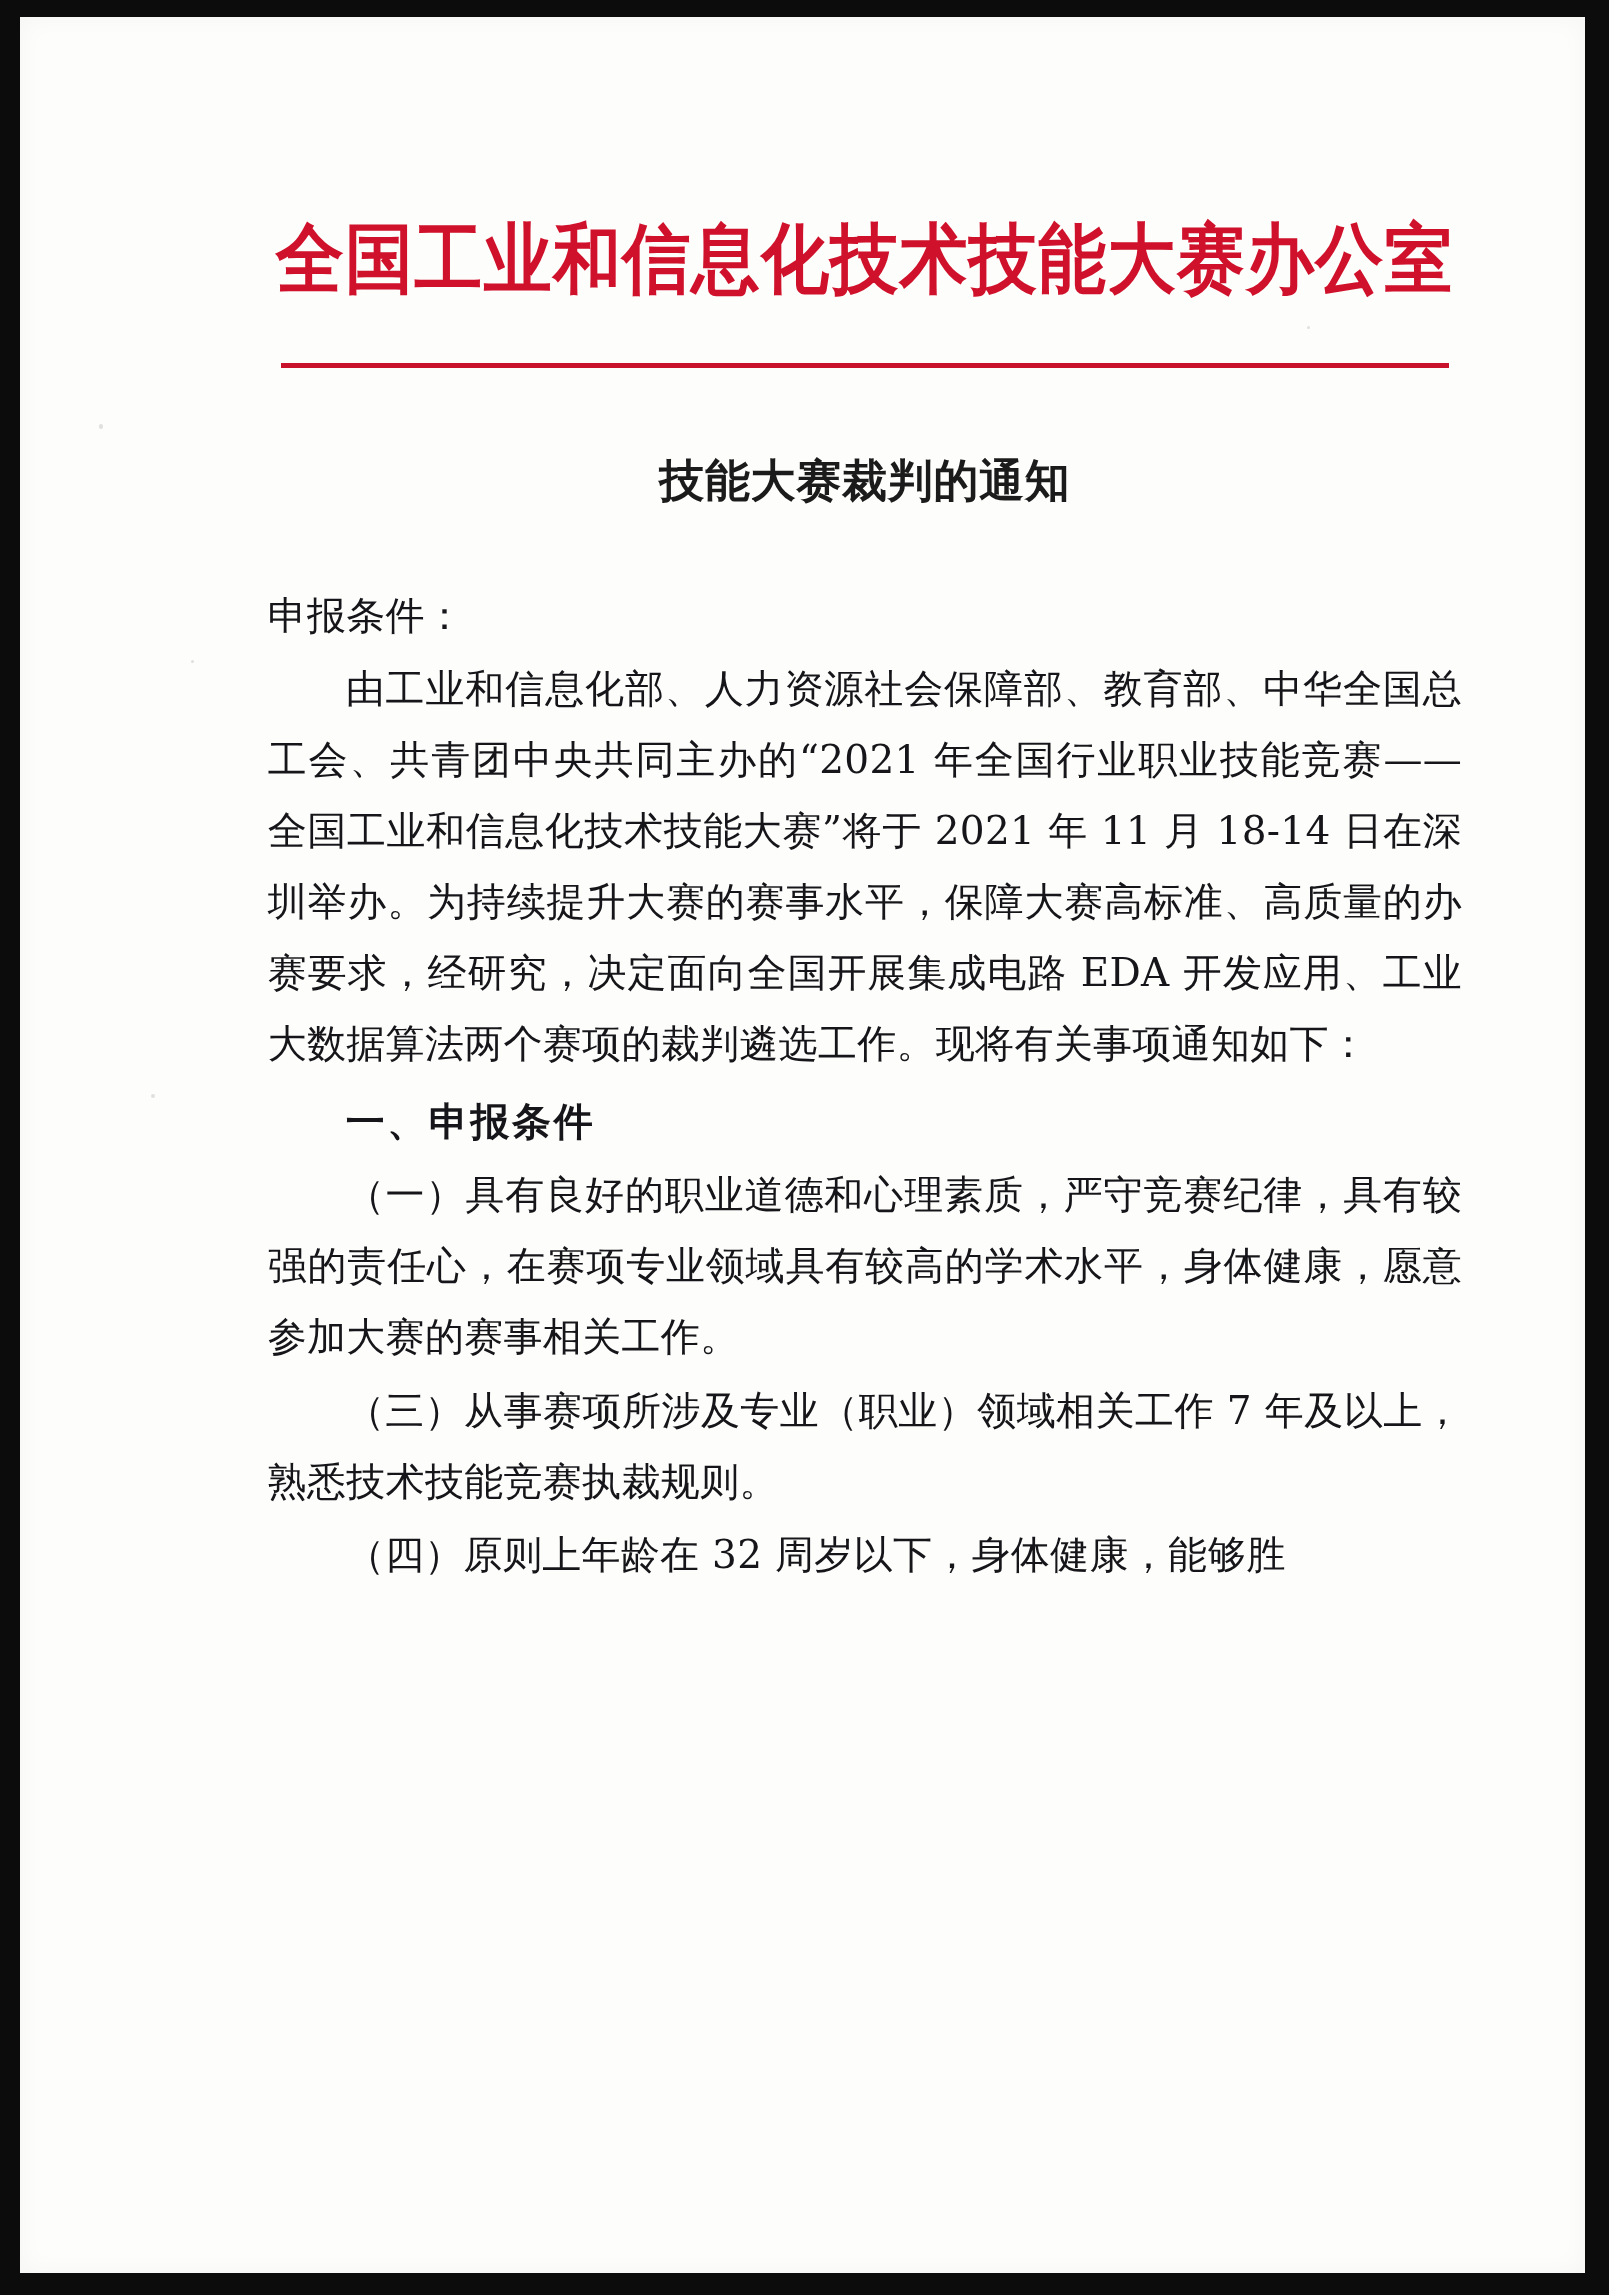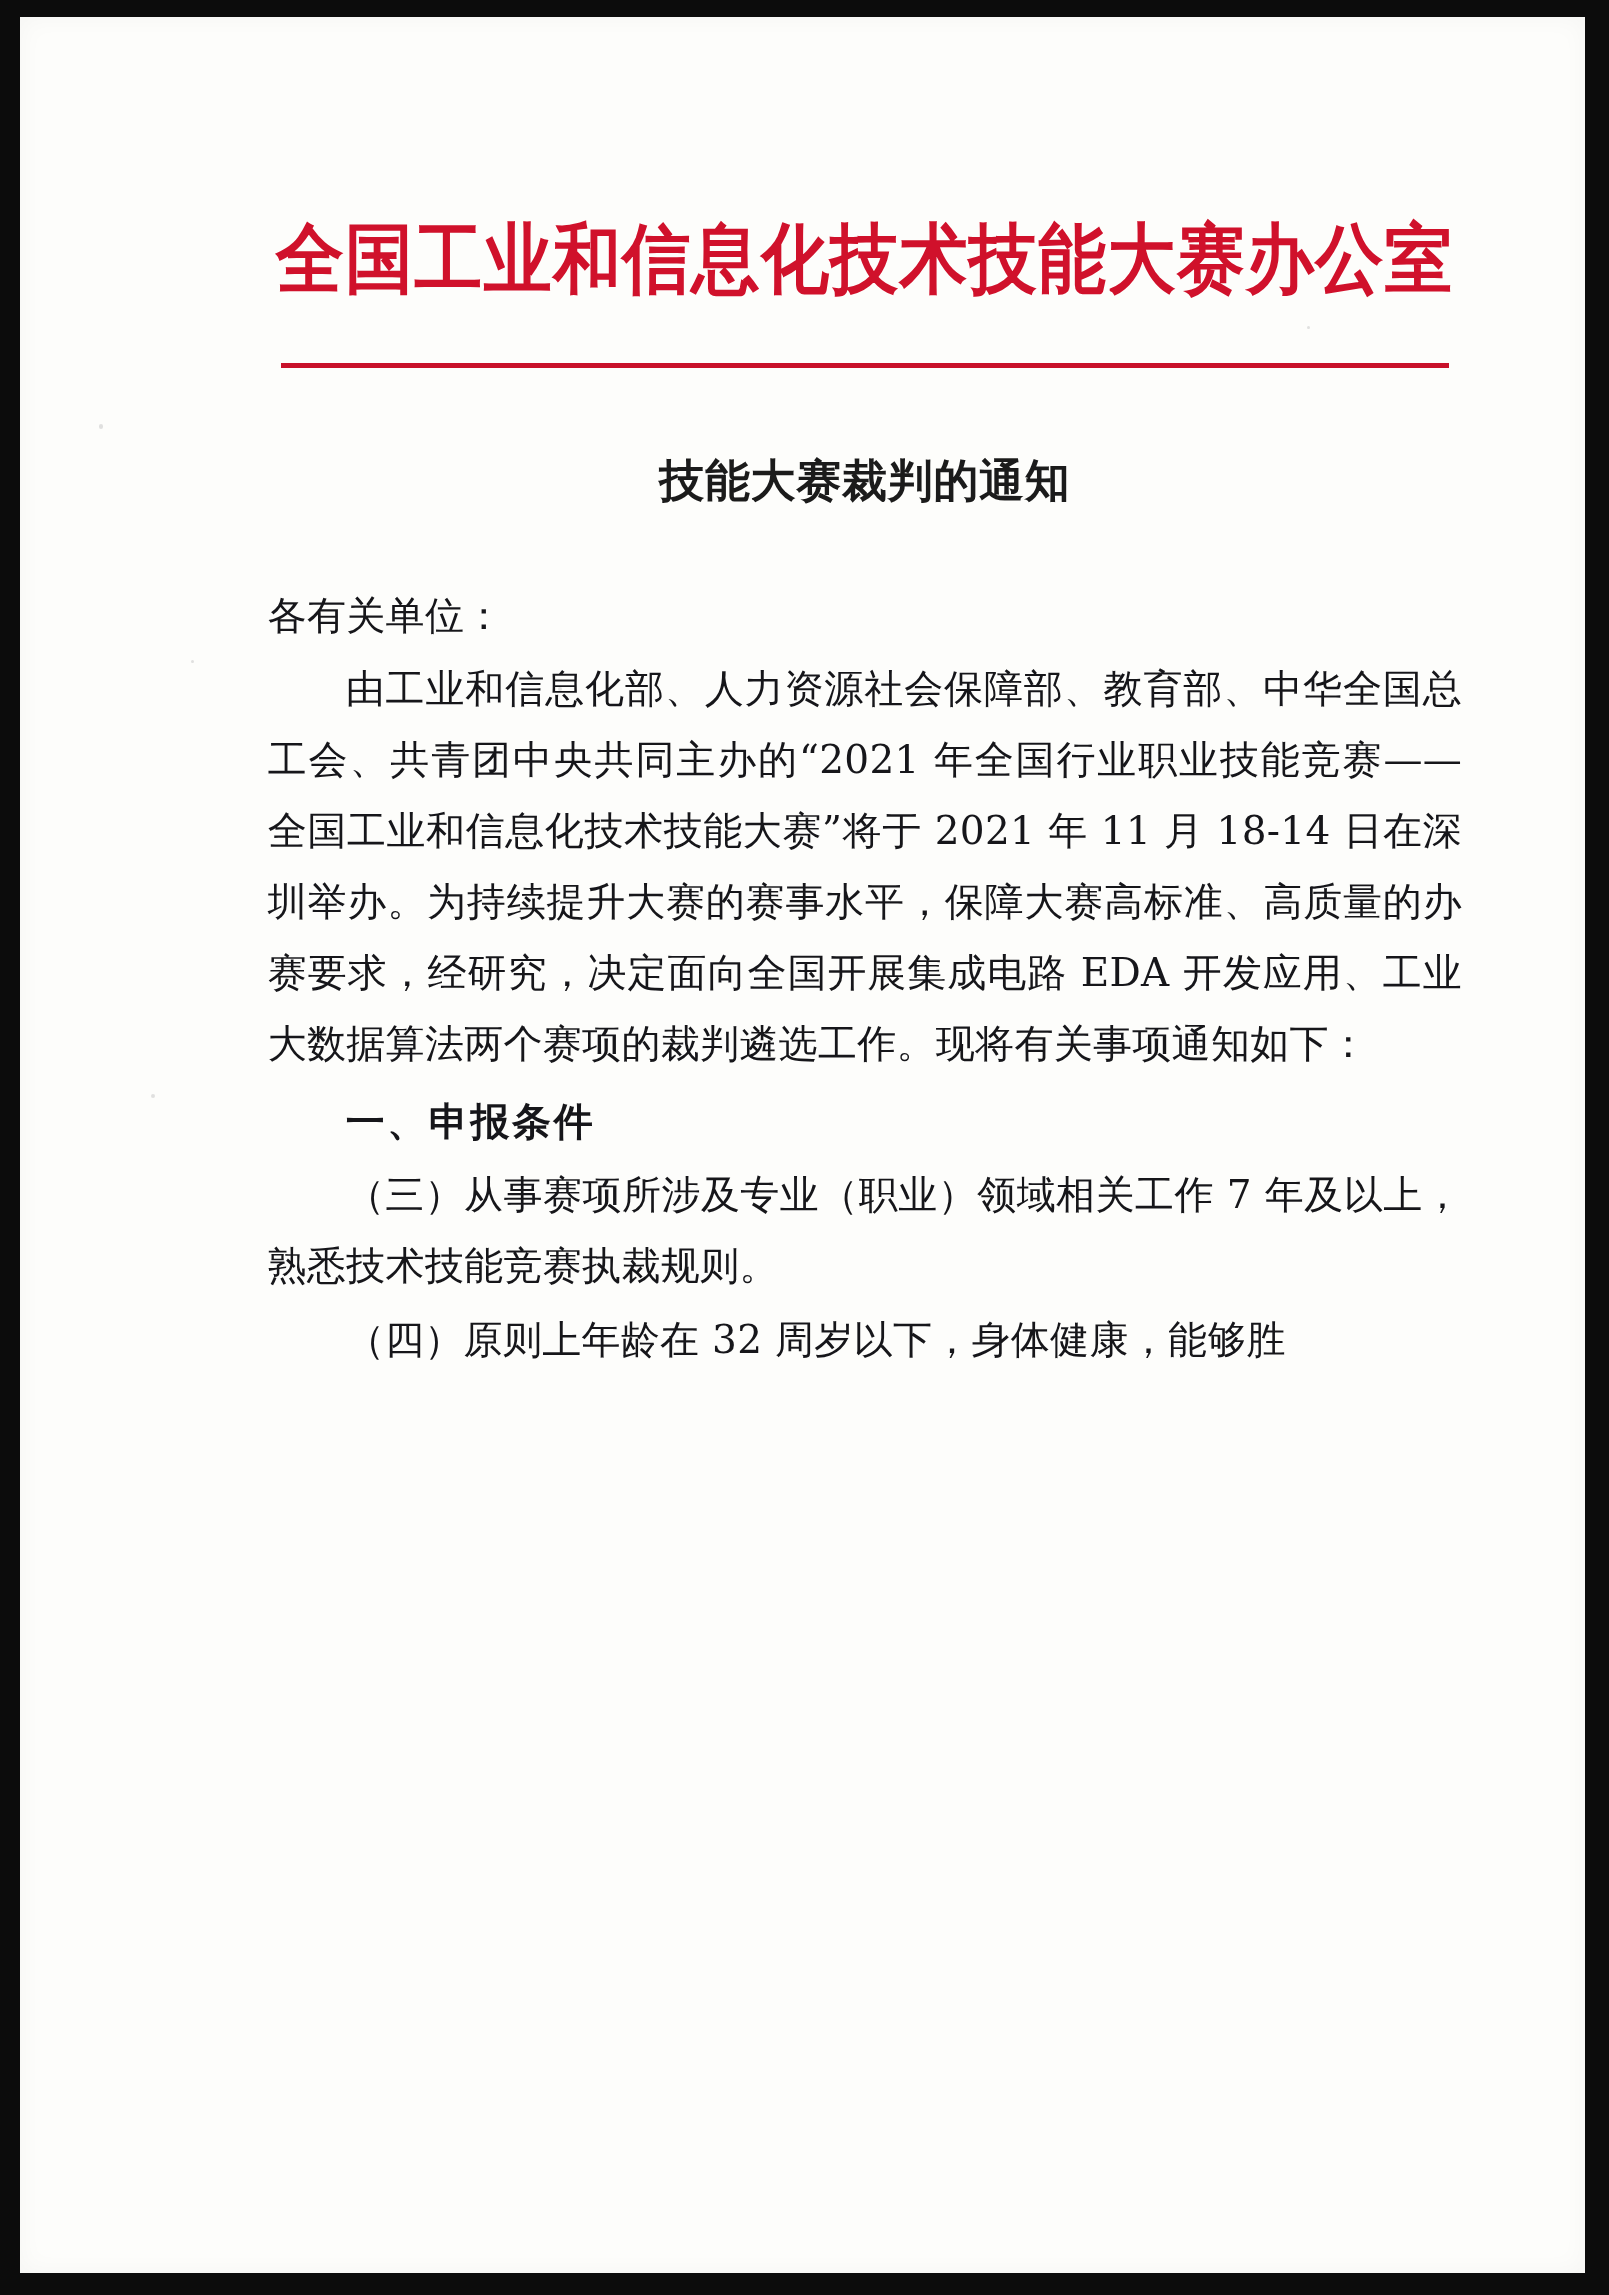--- a/index.html
+++ b/index.html
@@ -126,23 +126,24 @@
 
       <div class="masthead">全国工业和信息化技术技能大赛办公室</div>
 
       <div class="masthead-rule"></div>
 
       <div class="doc-title">
         <span class="line2">技能大赛裁判的通知</span>
       </div>
 
       <div class="body-text">
-        <p class="para">各有关单位：</p>
+        <p class="para">申报条件：</p>
         <p class="para indent">由工业和信息化部、人力资源社会保障部、教育部、中华全国总工会、共青团中央共同主办的“2021 年全国行业职业技能竞赛——全国工业和信息化技术技能大赛”将于 2021 年 11 月 18-14 日在深圳举办。为持续提升大赛的赛事水平，保障大赛高标准、高质量的办赛要求，经研究，决定面向全国开展集成电路 EDA 开发应用、工业大数据算法两个赛项的裁判遴选工作。现将有关事项通知如下：</p>
         <p class="section-head">一、申报条件</p>
+        <p class="para indent">（一）具有良好的职业道德和心理素质，严守竞赛纪律，具有较强的责任心，在赛项专业领域具有较高的学术水平，身体健康，愿意参加大赛的赛事相关工作。</p>
         <p class="para indent">（三）从事赛项所涉及专业（职业）领域相关工作 7 年及以上，熟悉技术技能竞赛执裁规则。</p>
         <p class="para indent">（四）原则上年龄在 32 周岁以下，身体健康，能够胜</p>
       </div>
 
     </div>
   </div>
 </div>
 
 
 </body></html>

